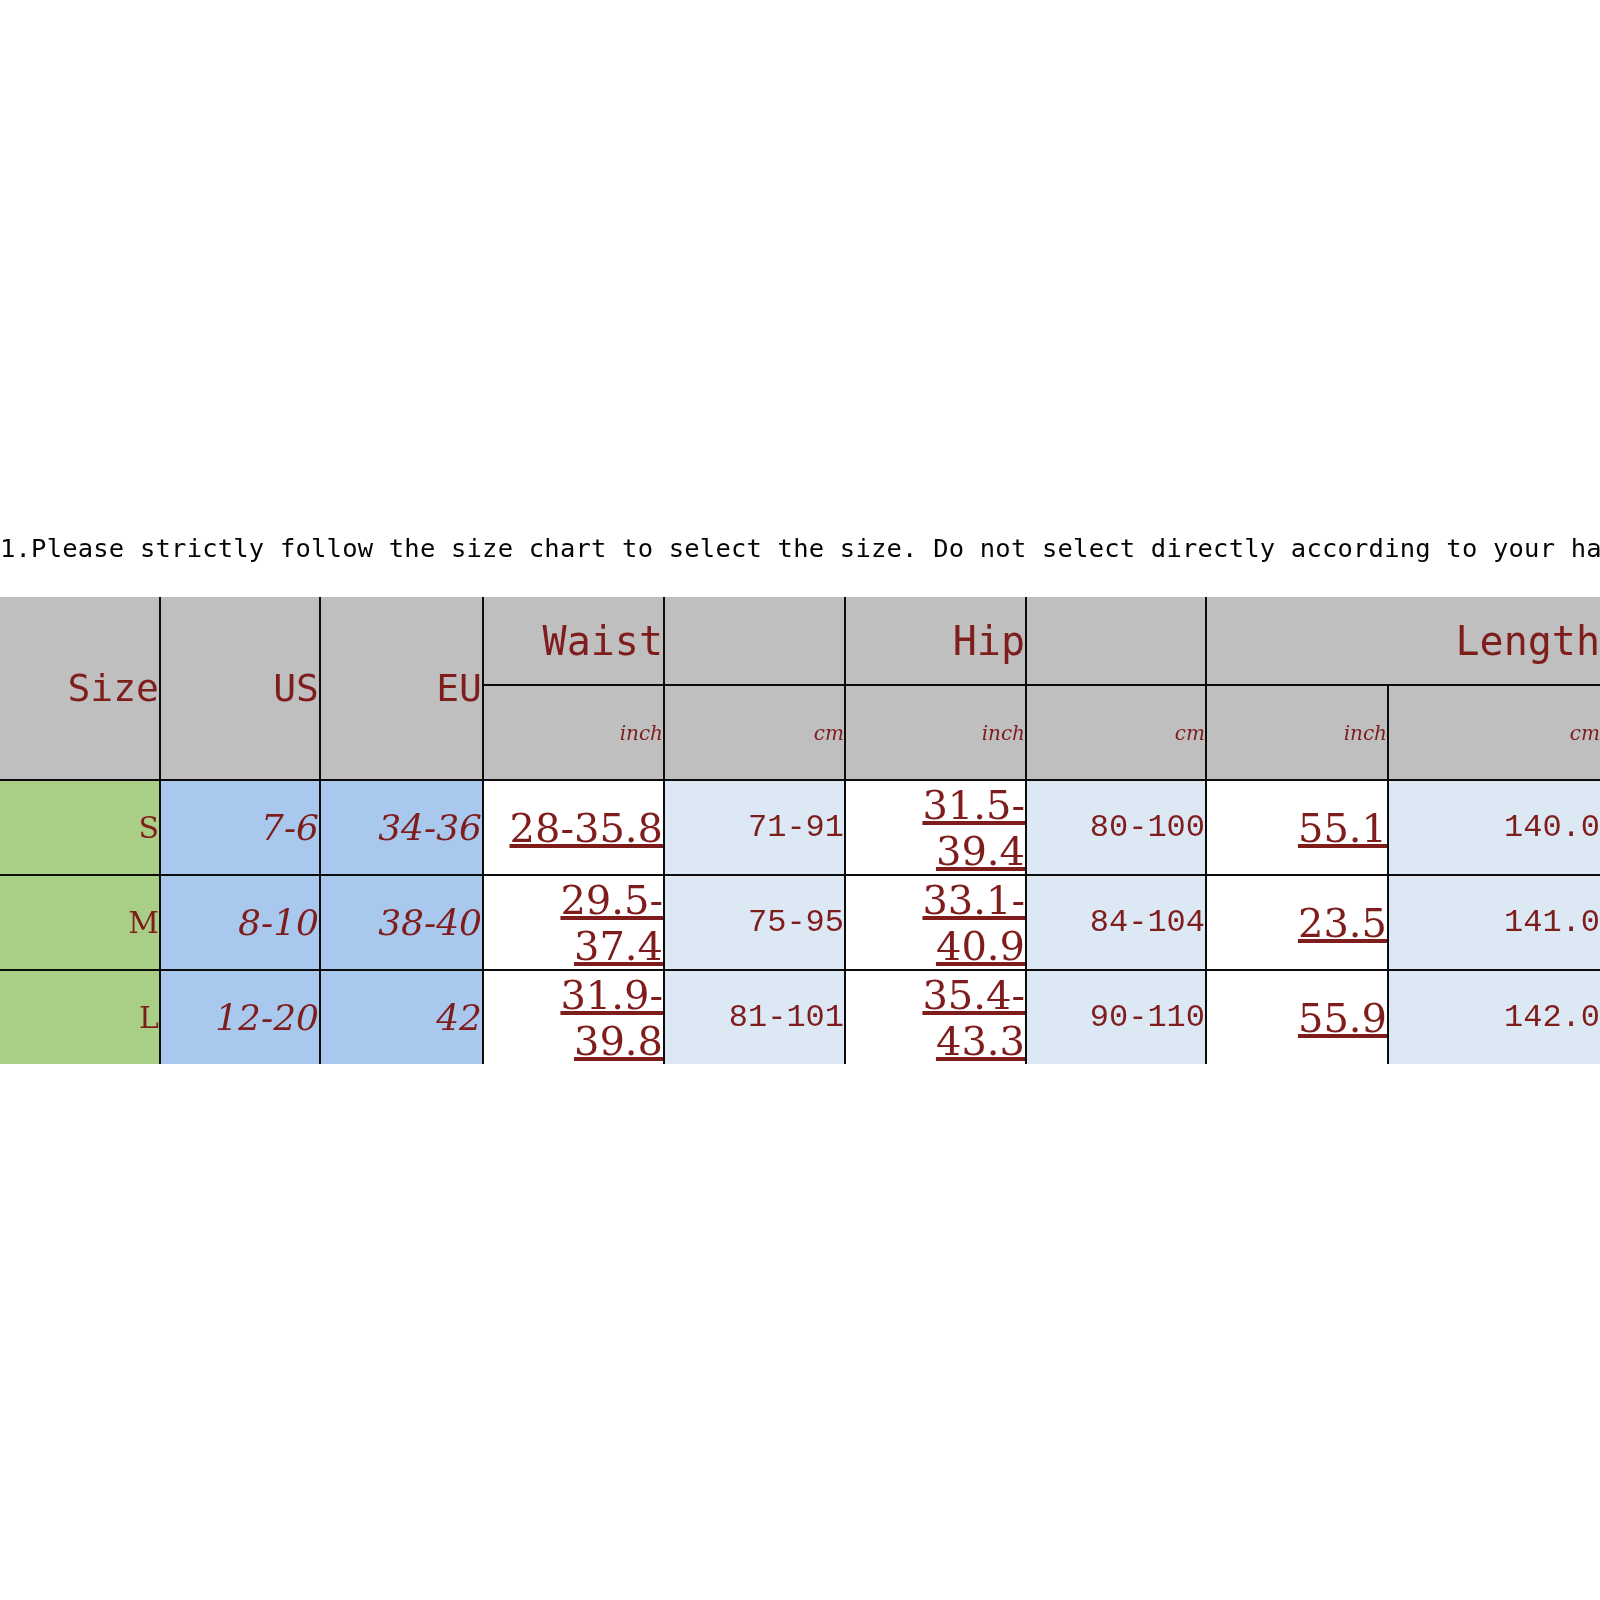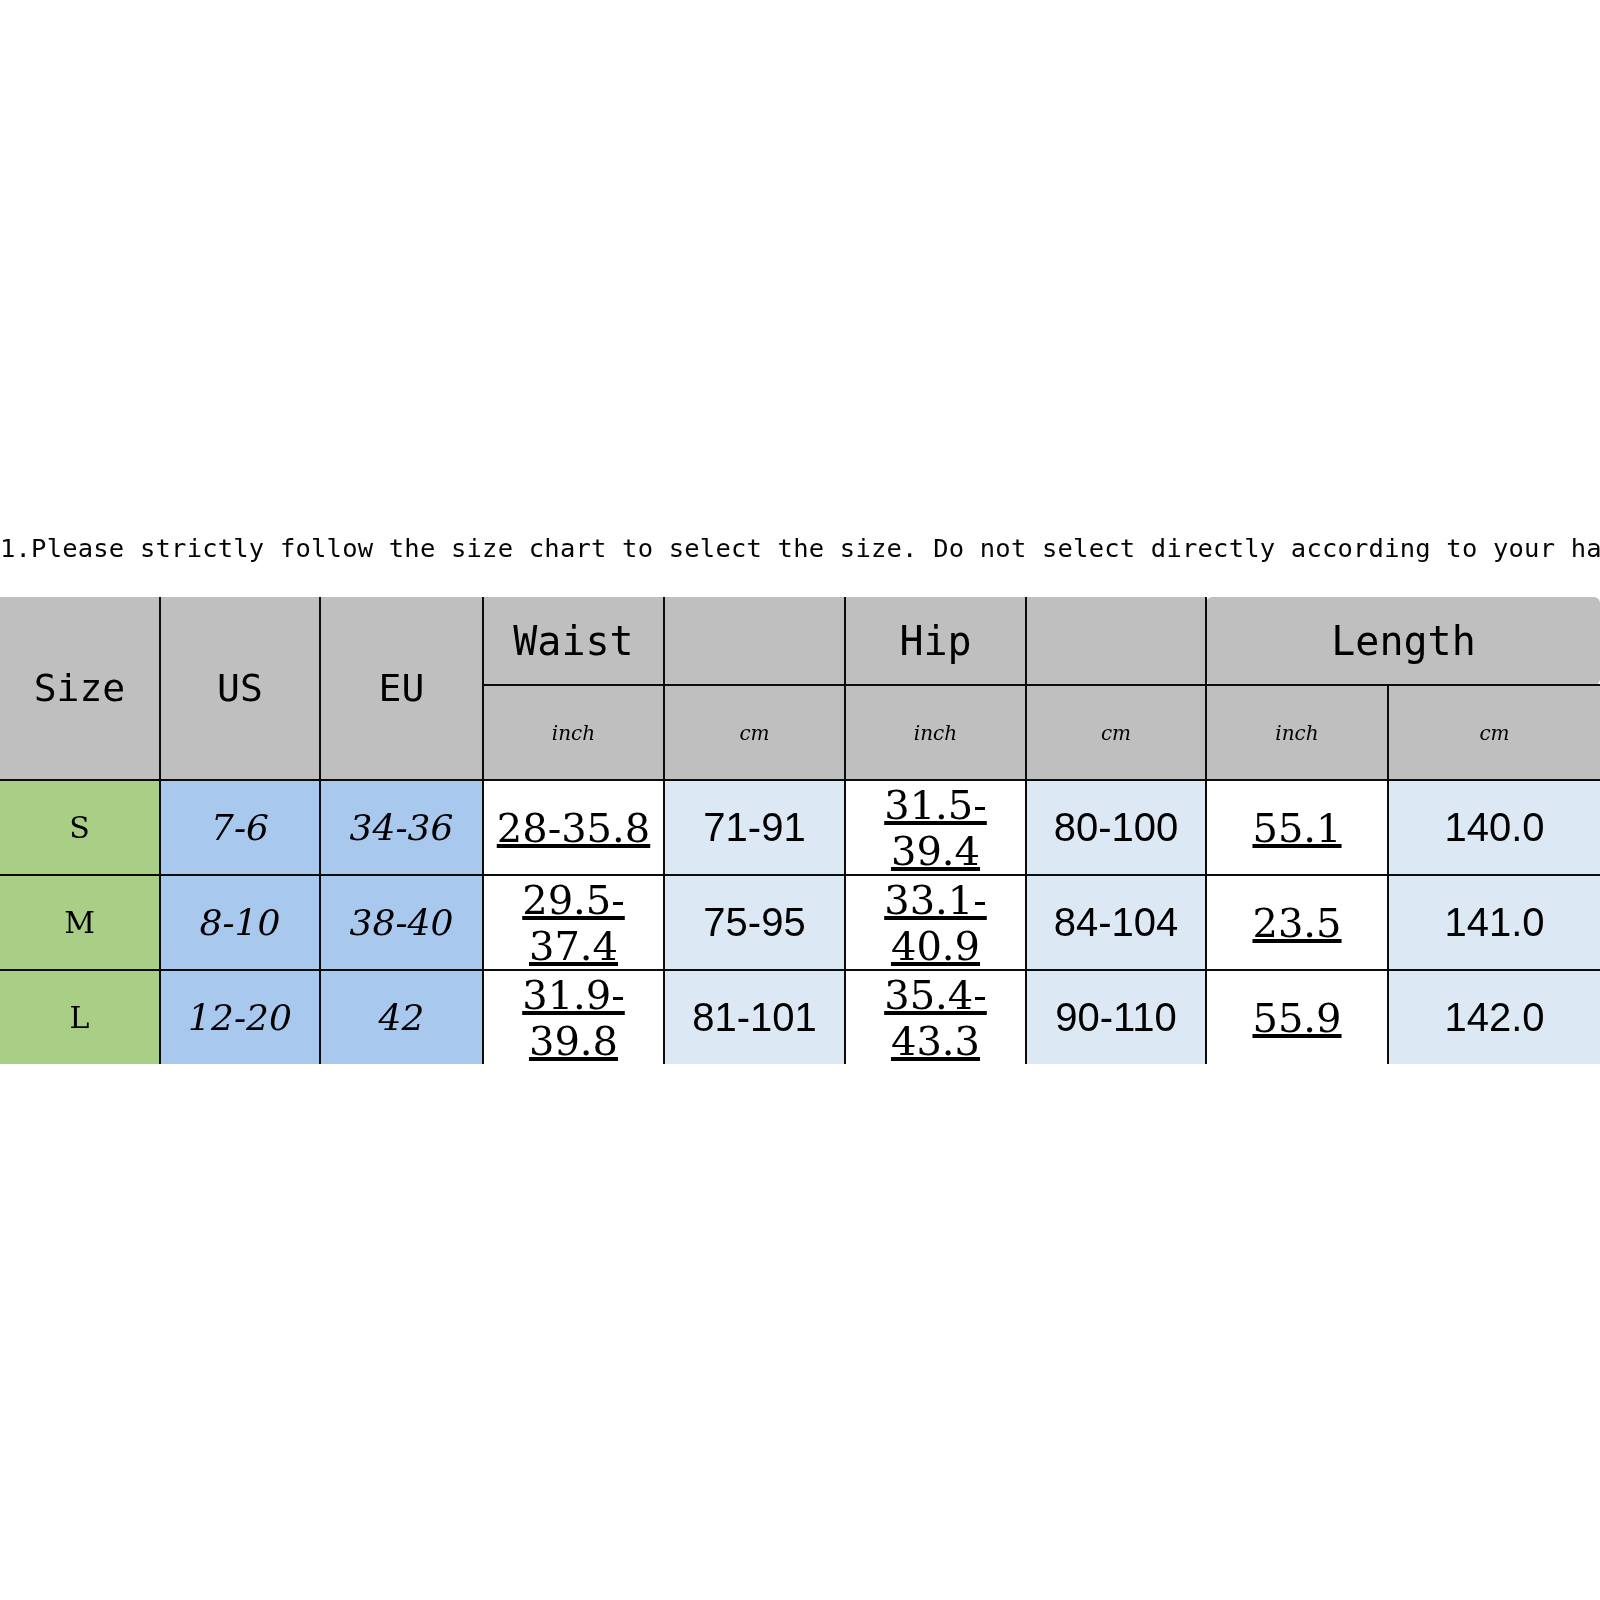--- a/index.html
+++ b/index.html
@@ -37,23 +37,23 @@
     left: 0px;
     top: 597px;
     width: 1600px;
     border-collapse: collapse;
     table-layout: fixed;
   }
   #size-chart-table td,
   #size-chart-table th {
     border: 2px solid #0c0c0c;
     padding: 0;
-    text-align: center;
+    text-align: right;
     vertical-align: middle;
-    color: #000000;
+    color: #7f1d1d;
     font-weight: normal;
   }
   
   #size-chart-table tr > td:first-child,
   #size-chart-table tr > th:first-child { border-left: none; }
   #size-chart-table tr > td:last-child,
   #size-chart-table tr > th:last-child { border-right: none; }
   #size-chart-table thead tr:first-child > * { border-top: none; }
   #size-chart-table tbody tr:last-child > * { border-bottom: none; }
 
@@ -63,21 +63,20 @@
     font-family: "DejaVu Sans Mono", monospace;
   }
   .hdr-main {
     height: 87px;
     font-size: 40px;
   }
   .hdr-span {
     height: 87px;
     font-size: 40px;
     background: #bfbfbf;
-    border-radius: 6px;
   }
   .hdr-rowspan {
     font-size: 38px;
   }
   .hdr-unit {
     height: 93px;
     background: #bfbfbf;
     font-family: "DejaVu Serif", serif;
     font-style: italic;
     font-size: 20px;
@@ -100,22 +99,22 @@
     font-size: 36px;
   }
   .c-inch {
     background: #ffffff;
     font-family: "DejaVu Serif", serif;
     font-size: 40px;
     text-decoration: underline;
   }
   .c-cm {
     background: #dce9f5;
-    font-family: Liberation Sans, sans-serif;
-    font-size: 40px;
+    font-family: Liberation Mono, monospace;
+    font-size: 32px;
     margin-left: 20px;
   }
 
   
   col.col-size   { width: 160px; }
   col.col-us     { width: 160px; }
   col.col-eu     { width: 163px; }
   col.col-wi     { width: 181px; }
   col.col-wc     { width: 181px; }
   col.col-hi     { width: 181px; }

